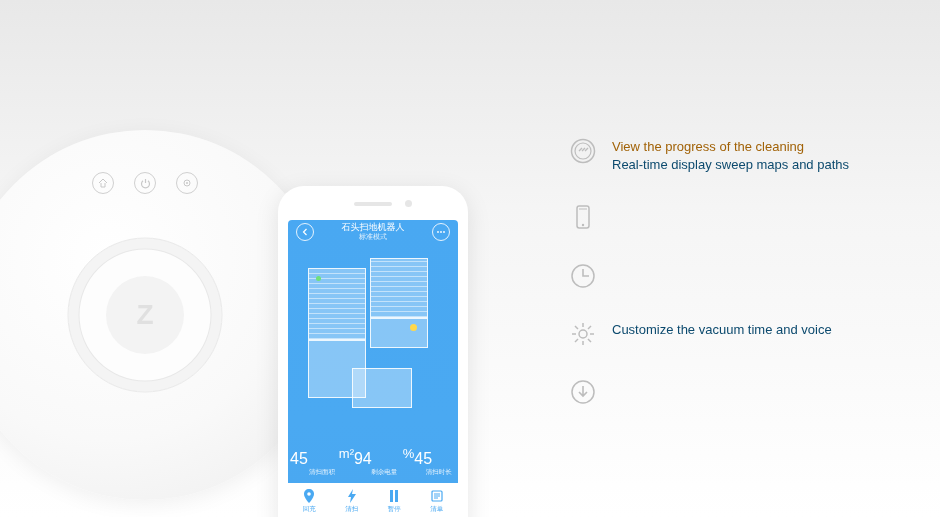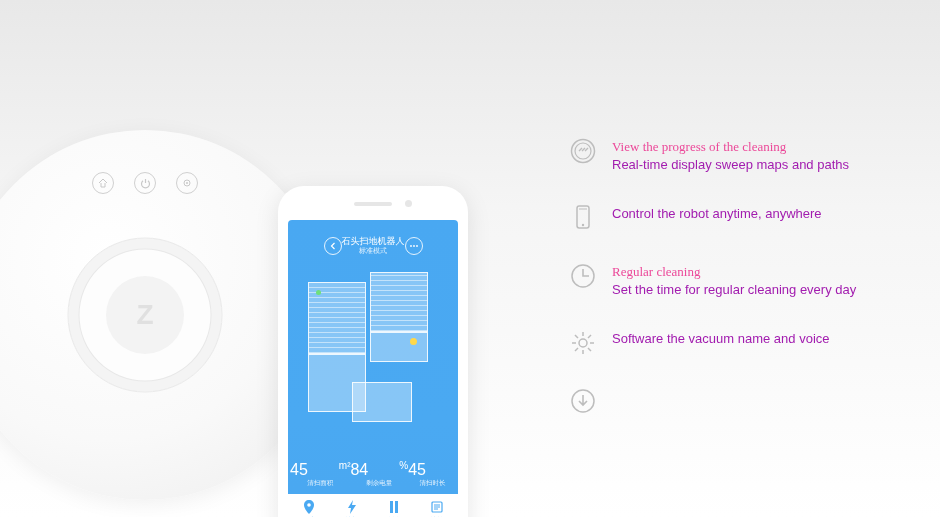--- a/index.html
+++ b/index.html
@@ -110,22 +110,22 @@
     bottom: 10px;
     background: linear-gradient(180deg, #49a8f2 0%, #4aa9f2 60%, #4aa7f0 100%);
     border-radius: 4px;
     overflow: hidden;
     color: #fff;
     font-size: 9px;
   }
   .screen-header {
     display: flex;
     align-items: center;
-    justify-content: center;
-    padding: 16px 8px 4px 8px;
+    justify-content: space-between;
+    padding: 2px 8px 4px 8px;
   }
   .screen-back, .screen-menu {
     width: 18px;
     height: 18px;
     border: 1px solid rgba(255,255,255,0.85);
     border-radius: 50%;
     display: flex;
     align-items: center;
     justify-content: center;
     font-size: 9px;
@@ -174,21 +174,21 @@
     padding: 2px 2px 6px 2px;
   }
   .stat {
     text-align: center;
   }
   .stat .val {
     font-size: 16px;
     font-weight: 300;
   }
   .stat .val sup {
-    font-size: 10px;
+    font-size: 13px;
     vertical-align: super;
     padding-left: 31px;
   }
   .stat .lbl {
     font-size: 6.5px;
     opacity: 0.85;
   }
   .screen-nav {
     background: #fff;
     display: flex;
@@ -234,25 +234,24 @@
     align-items: center;
     justify-content: center;
     color: #b0b0b0;
   }
   .feature-text {
     color: #444;
     font-size: 13px;
     line-height: 1.35;
   }
   .feature-text .title {
-    color: #ec4899;
-    font-family: Liberation Serif, serif;
+    color: #a16207;
   }
   .feature-text .desc {
-    color: #a21caf;
+    color: #0c4a6e;
   }
 </style>
 </head>
 <body>
 
 <div class="robot">
 
   <div class="robot-buttons">
     <div class="robot-btn">
       <svg width="10" height="10" viewBox="0 0 10 10">
@@ -308,21 +307,21 @@
       <div class="dot-green" style="left:18px; top:18px;"></div>
       <div class="dot-yellow" style="left:112px; top:66px;"></div>
     </div>
 
     <div class="screen-stats">
       <div class="stat">
         <div class="val"><span>45</span><sup>m²</sup></div>
         <div class="lbl">清扫面积</div>
       </div>
       <div class="stat">
-        <div class="val"><span>84</span><sup>%</sup></div>
+        <div class="val"><span>94</span><sup>%</sup></div>
         <div class="lbl">剩余电量</div>
       </div>
       <div class="stat">
         <div class="val"><span>45</span><sup></sup></div>
         <div class="lbl">清扫时长</div>
       </div>
     </div>
 
     <div class="screen-nav">
       <div class="nav-item">
@@ -382,55 +381,50 @@
 
   <div class="feature">
     <div class="feature-icon">
       <svg width="20" height="26" viewBox="0 0 20 26">
           <rect x="4" y="1" width="12" height="22" rx="2.2" fill="none" stroke="#bdbdbd" stroke-width="1.5"></rect>
           <circle cx="10" cy="20" r="1.2" fill="#bdbdbd"></circle>
           <rect x="6" y="3.5" width="8" height="1" fill="#bdbdbd"></rect>
         </svg>
     </div>
     <div class="feature-text">
-      <div class="desc">Control  the robot anytime, anywhere</div>
     </div>
   </div>
 
   <div class="feature">
     <div class="feature-icon">
       <svg width="26" height="26" viewBox="0 0 26 26">
           <circle cx="13" cy="13" r="11" fill="none" stroke="#bdbdbd" stroke-width="1.5"></circle>
           <path d="M13 6 V13 H19" fill="none" stroke="#bdbdbd" stroke-width="1.6"></path>
         </svg>
-    </div>
-    <div class="feature-text">
-      <div class="title">Regular cleaning</div>
-      <div class="desc">Set the time for regular cleaning every day</div>
     </div>
   </div>
 
   <div class="feature">
     <div class="feature-icon">
       <svg width="26" height="26" viewBox="0 0 26 26">
           <circle cx="13" cy="13" r="4" fill="none" stroke="#bdbdbd" stroke-width="1.5"></circle>
           <g stroke="#bdbdbd" stroke-width="1.5">
             <path d="M13 2 V6"></path>
             <path d="M13 20 V24"></path>
             <path d="M2 13 H6"></path>
             <path d="M20 13 H24"></path>
             <path d="M5 5 L8 8"></path>
             <path d="M18 18 L21 21"></path>
             <path d="M21 5 L18 8"></path>
             <path d="M8 18 L5 21"></path>
           </g>
         </svg>
     </div>
     <div class="feature-text">
-      <div class="desc">Software the vacuum name and voice</div>
+      <div class="desc">Customize the vacuum time and voice</div>
     </div>
   </div>
 
   <div class="feature">
     <div class="feature-icon">
       <svg width="26" height="26" viewBox="0 0 26 26">
           <circle cx="13" cy="13" r="11" fill="none" stroke="#bdbdbd" stroke-width="1.5"></circle>
           <path d="M13 7 V17 M9 13 L13 17 L17 13" fill="none" stroke="#bdbdbd" stroke-width="1.6"></path>
         </svg>
     </div>

